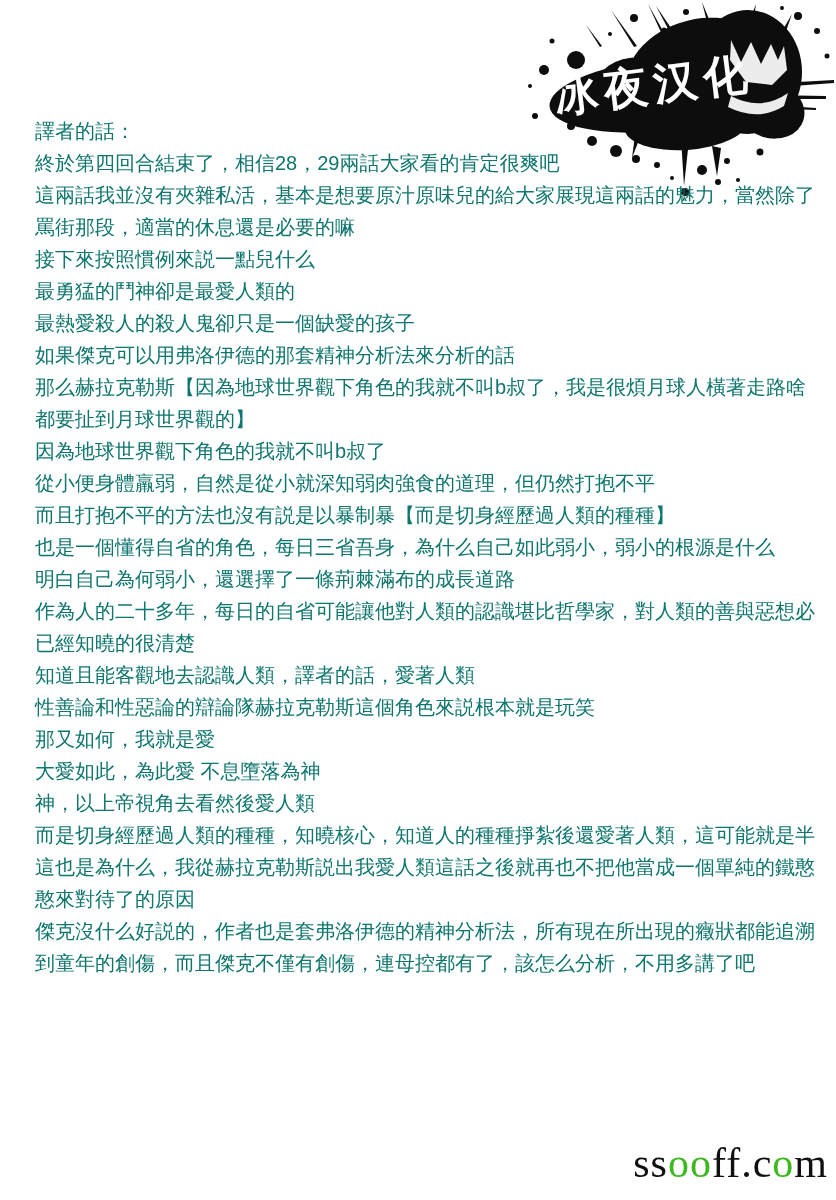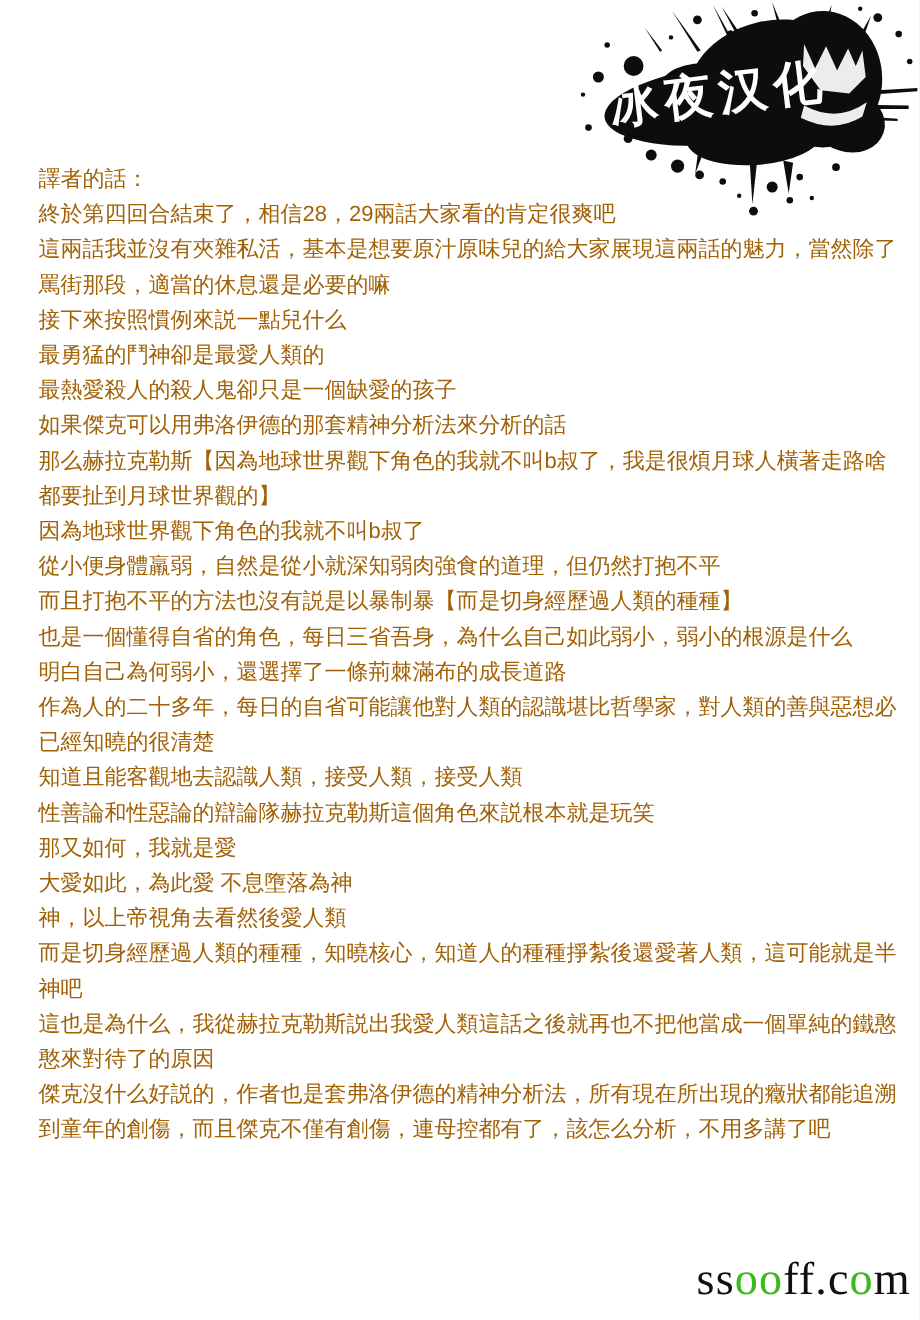--- a/index.html
+++ b/index.html
@@ -6,23 +6,23 @@
   .page{
     position:relative;
     width:836px;height:1200px;
     background:#ffffff;
     overflow:hidden;
     font-family:"Liberation Sans","DejaVu Sans",sans-serif;
   }
   
   .note{
     position:absolute;
-    left:35px;top:147px;
+    left:35px;top:115px;
     width:790px;
-    color:#a16207;
+    color:#0f766e;
     font-size:20px;
     line-height:32px;
     font-weight:500;
     letter-spacing:0px;
     white-space:nowrap;
   }
   .note .line{height:32px;}
   
   .logo{
     position:absolute;
@@ -135,27 +135,26 @@
     <div class="line">如果傑克可以用弗洛伊德的那套精神分析法來分析的話</div>
     <div class="line">那么赫拉克勒斯【因為地球世界觀下角色的我就不叫b叔了，我是很煩月球人橫著走路啥</div>
     <div class="line">都要扯到月球世界觀的】</div>
     <div class="line">因為地球世界觀下角色的我就不叫b叔了</div>
     <div class="line">從小便身體羸弱，自然是從小就深知弱肉強食的道理，但仍然打抱不平</div>
     <div class="line">而且打抱不平的方法也沒有説是以暴制暴【而是切身經歷過人類的種種】</div>
     <div class="line">也是一個懂得自省的角色，每日三省吾身，為什么自己如此弱小，弱小的根源是什么</div>
     <div class="line">明白自己為何弱小，還選擇了一條荊棘滿布的成長道路</div>
     <div class="line">作為人的二十多年，每日的自省可能讓他對人類的認識堪比哲學家，對人類的善與惡想必</div>
     <div class="line">已經知曉的很清楚</div>
-    <div class="line">知道且能客觀地去認識人類，接受人類，接受人類</div>
+    <div class="line">知道且能客觀地去認識人類，譯者的話，愛著人類</div>
     <div class="line">性善論和性惡論的辯論隊赫拉克勒斯這個角色來説根本就是玩笑</div>
     <div class="line">那又如何，我就是愛</div>
     <div class="line">大愛如此，為此愛 不息墮落為神</div>
     <div class="line">神，以上帝視角去看然後愛人類</div>
     <div class="line">而是切身經歷過人類的種種，知曉核心，知道人的種種掙紮後還愛著人類，這可能就是半</div>
-    <div class="line">神吧</div>
     <div class="line">這也是為什么，我從赫拉克勒斯説出我愛人類這話之後就再也不把他當成一個單純的鐵憨</div>
     <div class="line">憨來對待了的原因</div>
     <div class="line">傑克沒什么好説的，作者也是套弗洛伊德的精神分析法，所有現在所出現的癥狀都能追溯</div>
     <div class="line">到童年的創傷，而且傑克不僅有創傷，連母控都有了，該怎么分析，不用多講了吧</div>
   </div>
 
   <div class="watermark">
     <span class="wm-black">ss</span><span class="wm-green">oo</span><span class="wm-black">ff.c</span><span class="wm-green">o</span><span class="wm-black">m</span>
   </div>
 

